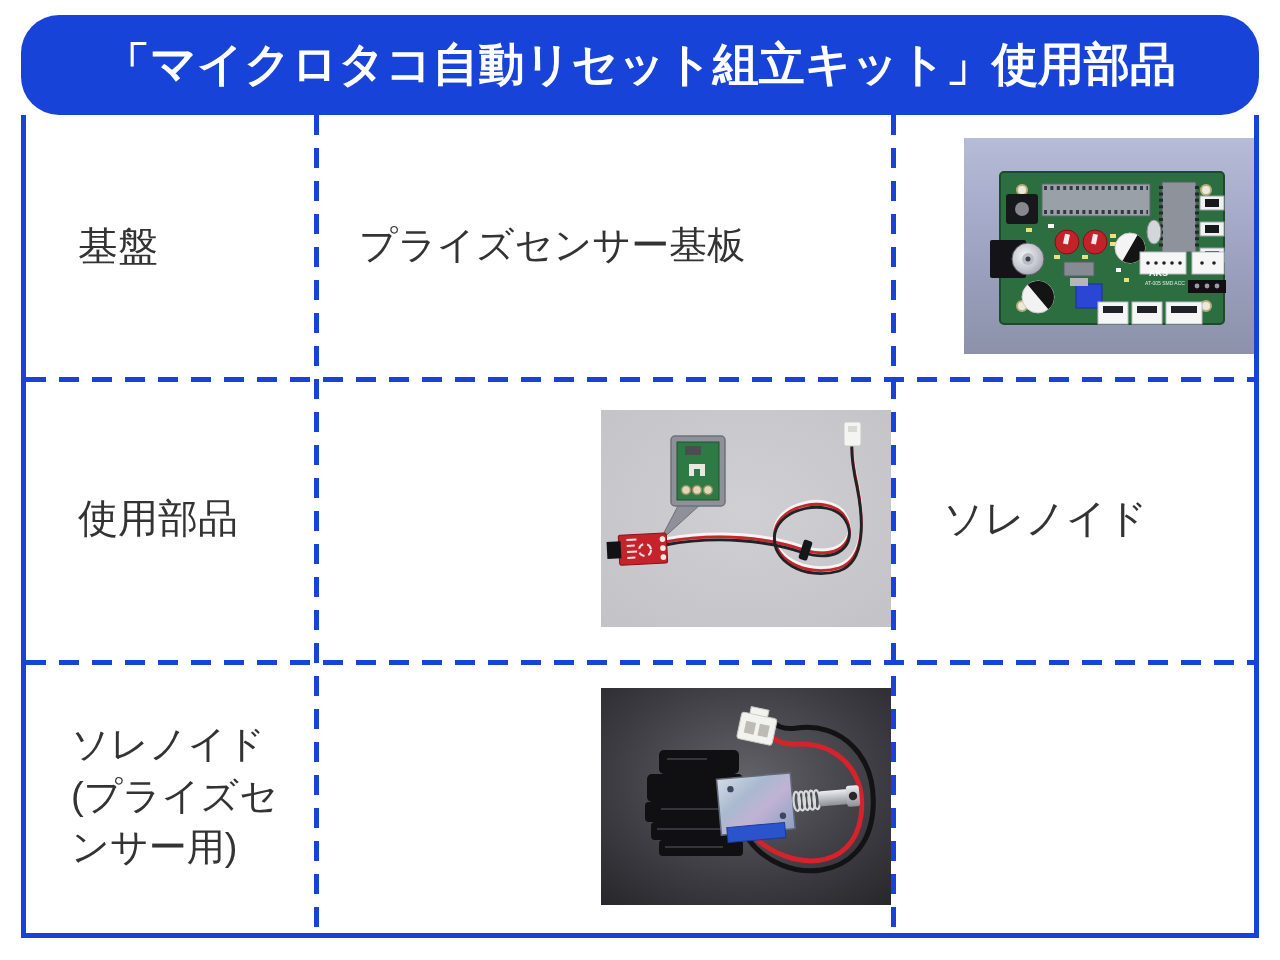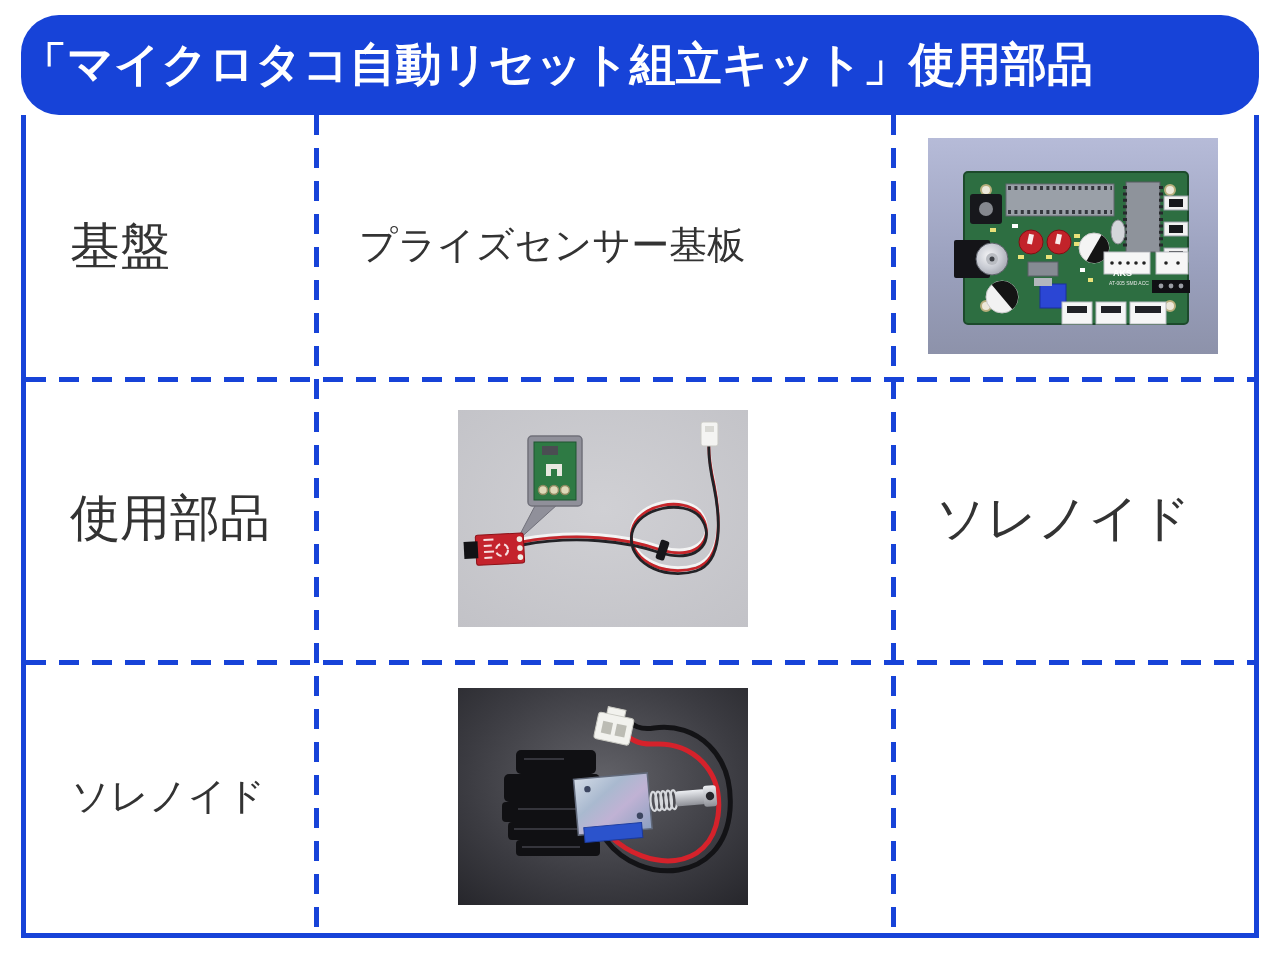--- a/index.html
+++ b/index.html
@@ -5,38 +5,38 @@
   :root{
     --blue:#1743d8;
     --ink:#333333;
   }
   *{box-sizing:border-box;margin:0;padding:0;}
   html,body{width:1280px;height:960px;background:#ffffff;overflow:hidden;}
   body{font-family:"Liberation Sans","DejaVu Sans",sans-serif;}
   .wrap{width:1238px;margin:0 auto;padding-top:15px;position:relative;}
   .banner{
     width:1238px;height:100px;border-radius:38px;background:var(--blue);
-    display:flex;align-items:center;position:relative;z-index:2;
+    display:flex;align-items:center;justify-content:center;position:relative;z-index:2;
   }
   .banner span{
     color:#ffffff;font-size:46px;font-weight:800;letter-spacing:0px;white-space:nowrap;
   }
   .table{
     position:relative;height:823px;border:5px solid var(--blue);border-top:none;
     display:grid;
     grid-template-columns:288px 577px 1fr;
     grid-template-rows:262px 283px 1fr;
     background:#ffffff;
   }
   .cell{display:flex;align-items:center;}
   .label-cell{padding-left:44px;}
-  .label-cell span{font-size:50px;font-weight:500;color:var(--ink);}
+  .label-cell span{font-size:40px;font-weight:500;color:var(--ink);margin-left:8px;}
   .desc-cell{padding-left:45px;}
   .desc-cell .lines{font-size:38px;font-weight:500;color:var(--ink);line-height:1.36;}
-  .img-cell{justify-content:center;}
+  .img-cell{justify-content:flex-end;}
   .photo{display:block;}
   
   .vdash{
     position:absolute;top:0;bottom:0;width:5px;z-index:1;
     background:repeating-linear-gradient(to bottom,var(--blue) 0 20px,transparent 20px 33px);
   }
   .vd1{left:288px;}
   .vd2{left:865px;}
   .hdash{
     position:absolute;left:0;right:0;height:5px;z-index:1;
@@ -204,20 +204,21 @@
         </g>
       </svg>
     </div>
 
     <div class="cell label-cell">
       <span>ソレノイド</span>
     </div>
     <div class="cell desc-cell">
       <div class="lines">
         <div>ソレノイド</div>
+        <div>(プライズセンサー用)</div>
       </div>
     </div>
     <div class="cell img-cell">
 
       <svg class="photo" width="290" height="217" viewBox="0 0 290 217">
         <defs>
           <radialGradient id="dbg" cx="0.5" cy="0.42" r="0.85">
             <stop offset="0" stop-color="#626268"></stop>
               <stop offset="0.55" stop-color="#3c3c42"></stop>
               <stop offset="1" stop-color="#202025"></stop>

